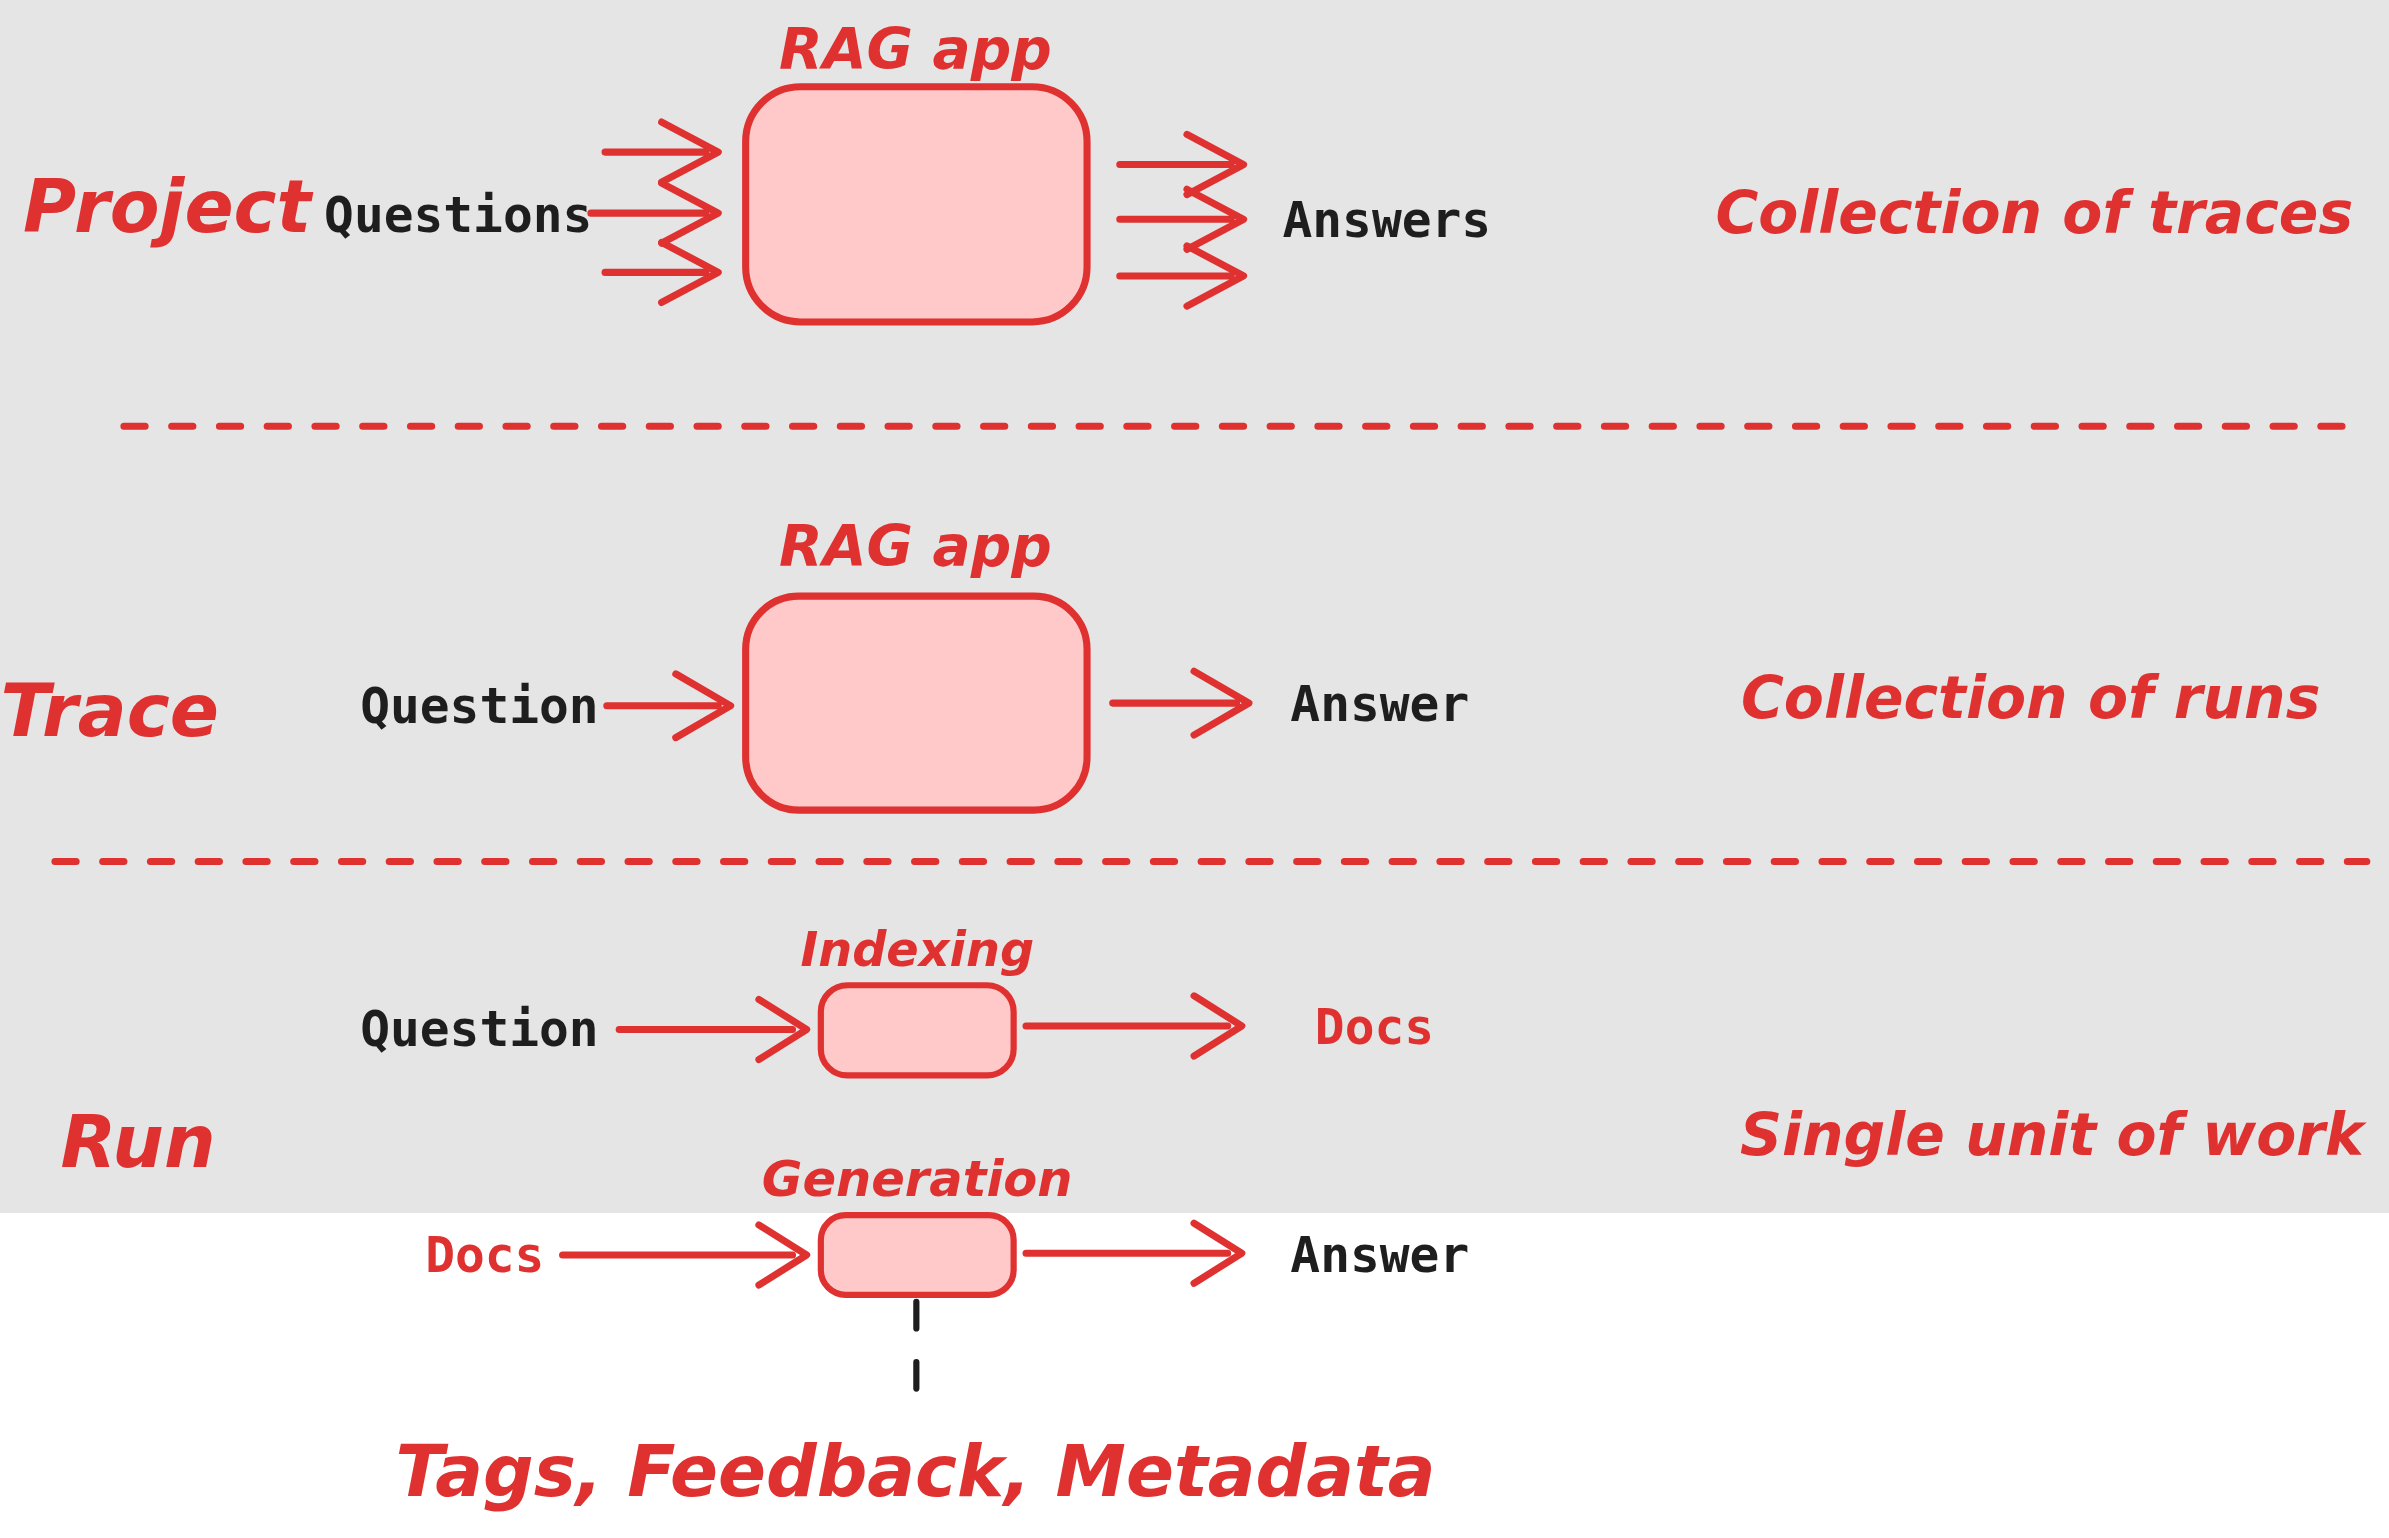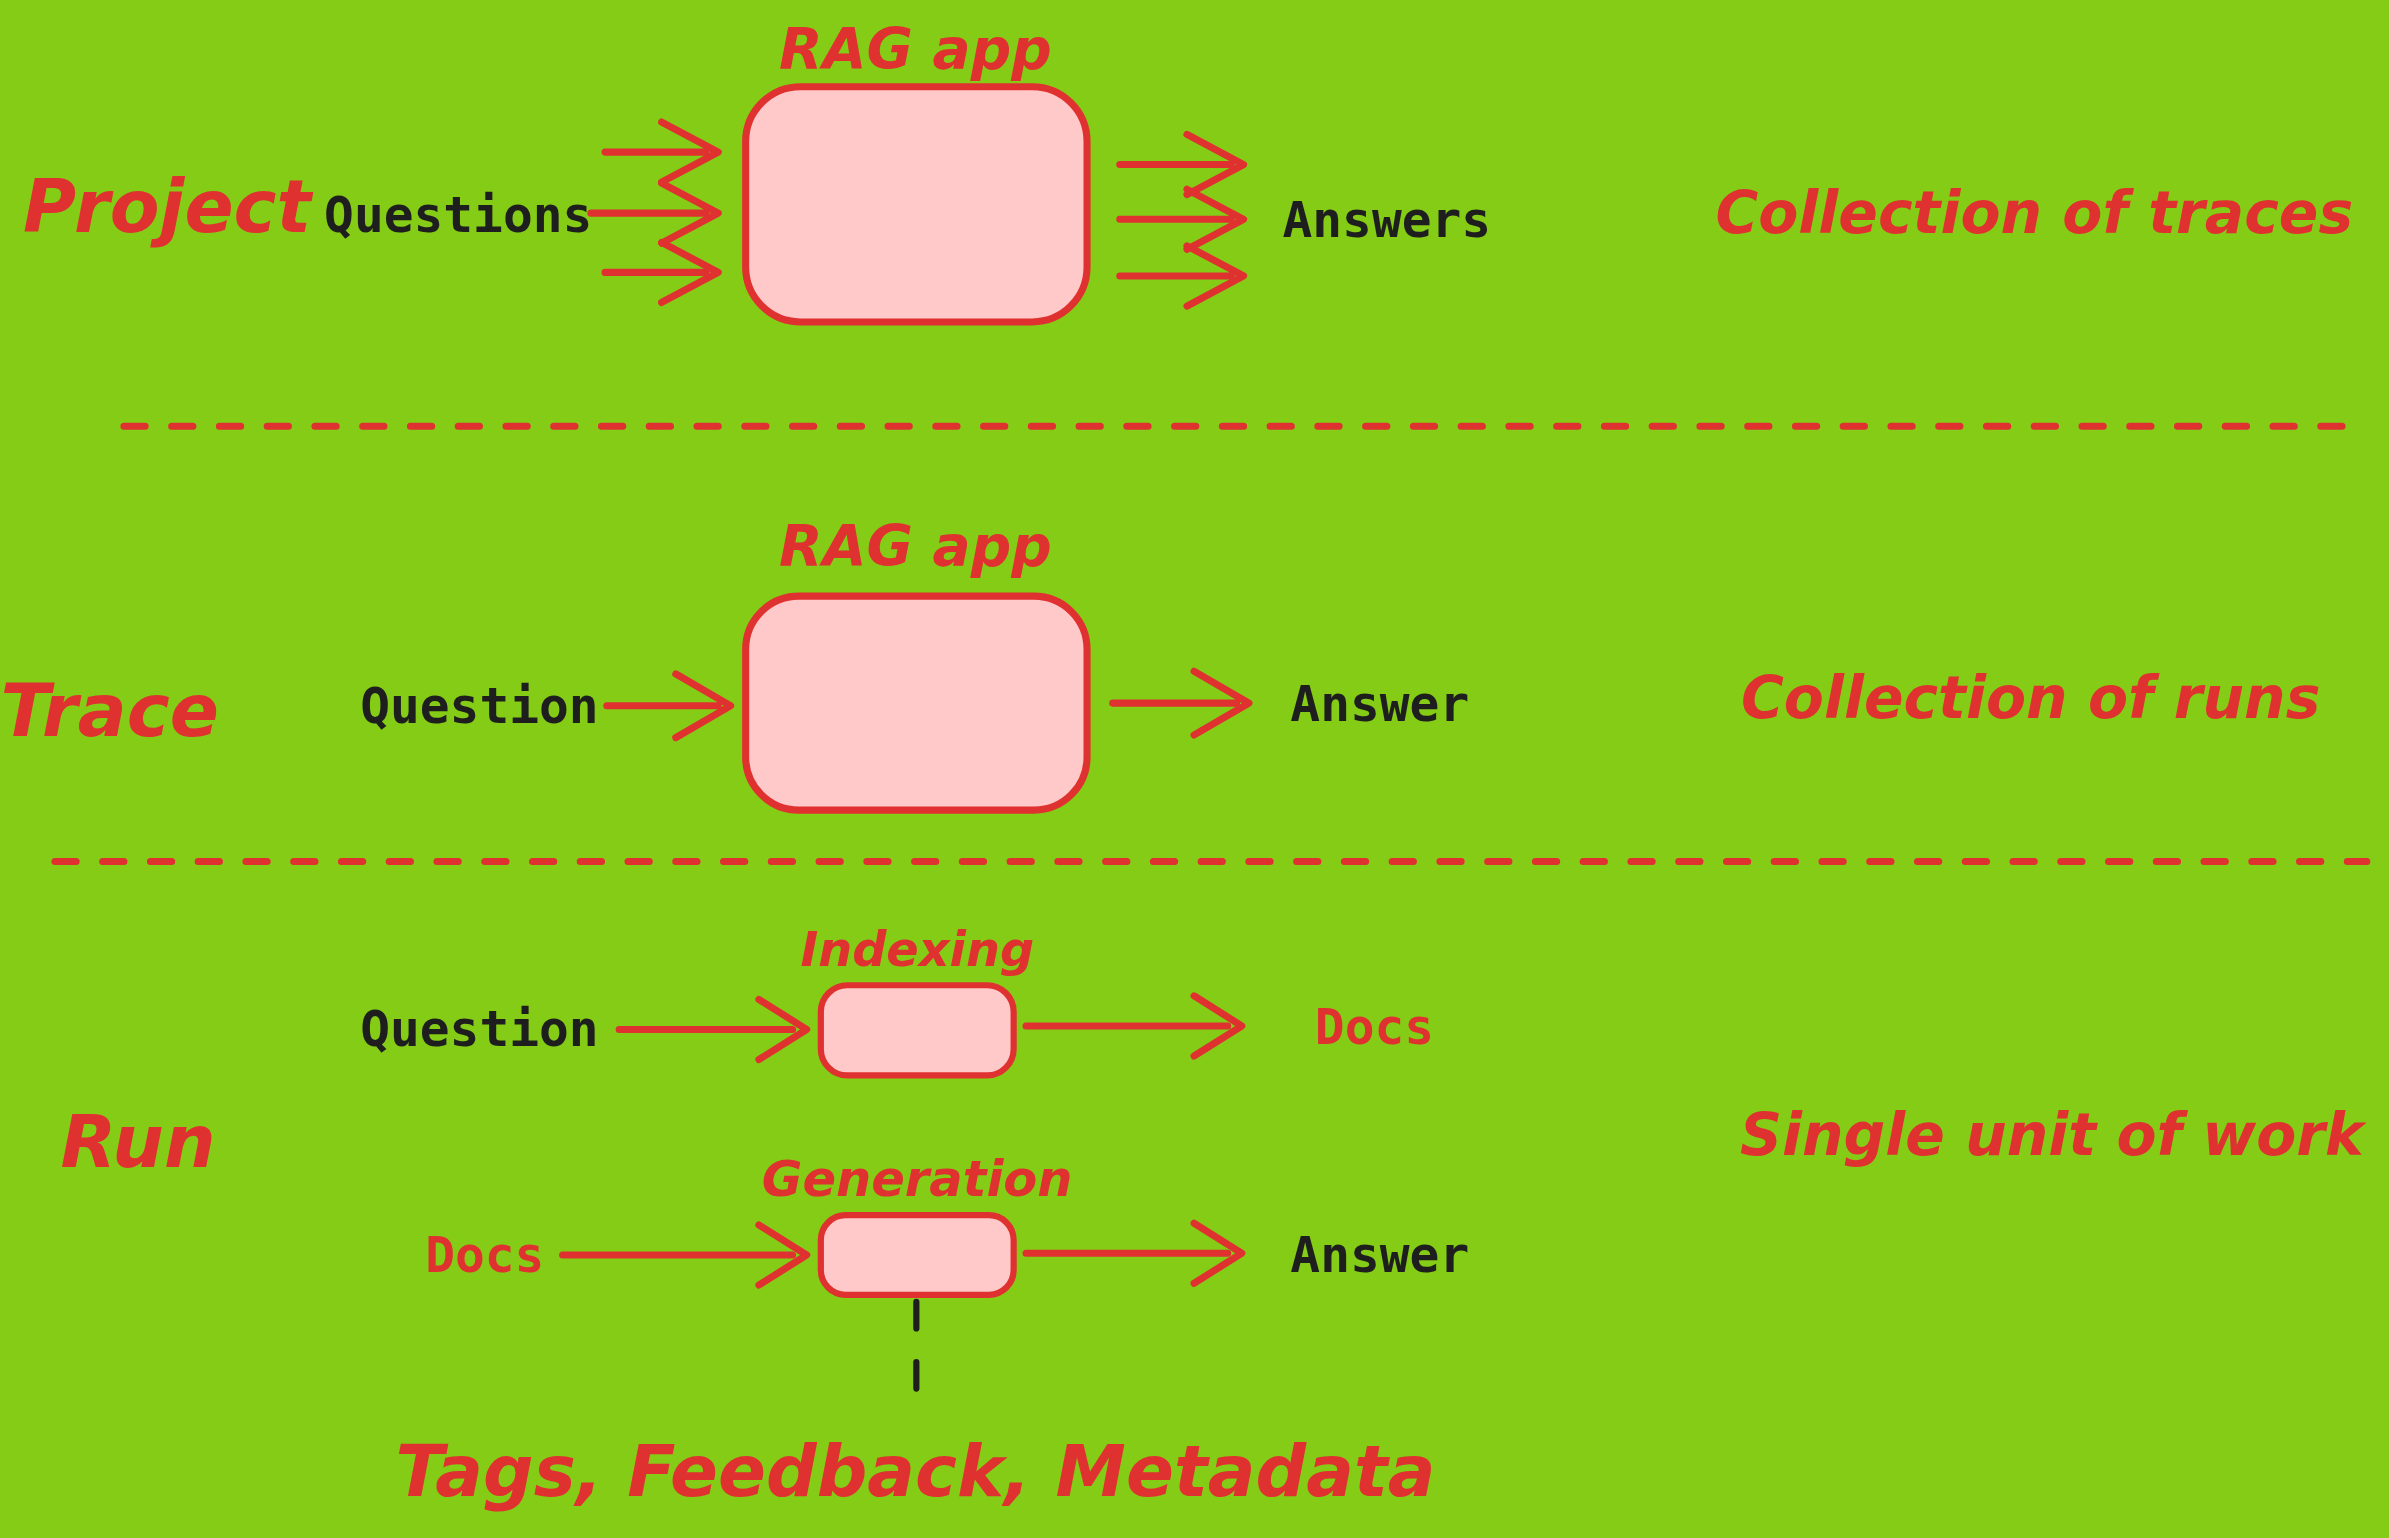--- a/index.html
+++ b/index.html
@@ -6,22 +6,22 @@
     margin: 0;
     padding: 0;
     background: #ffffff;
     width: 2389px;
     height: 1538px;
     overflow: hidden;
   }
   .canvas {
     position: relative;
     width: 2389px;
-    height: 1538px;
-    background: #84cc16;
+    height: 1213px;
+    background: #e5e5e5;
   }
   svg { display: block; }
 
   
   .hand {
     font-family: "DejaVu Sans", sans-serif;
     font-style: italic;
     font-weight: bold;
     fill: #e03131;
   }

